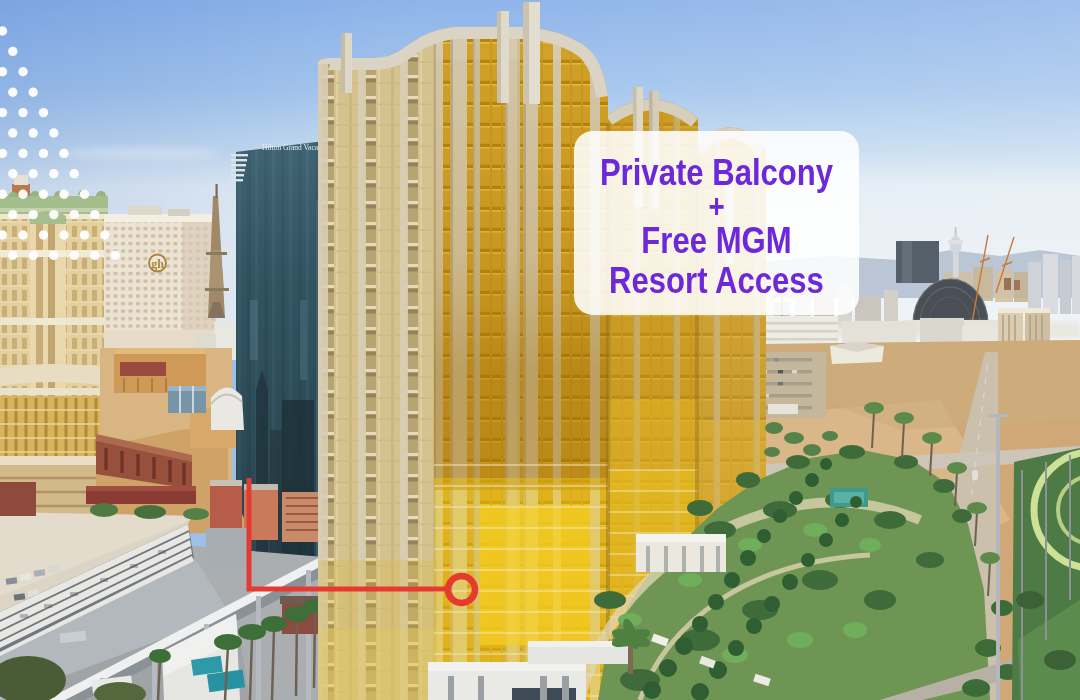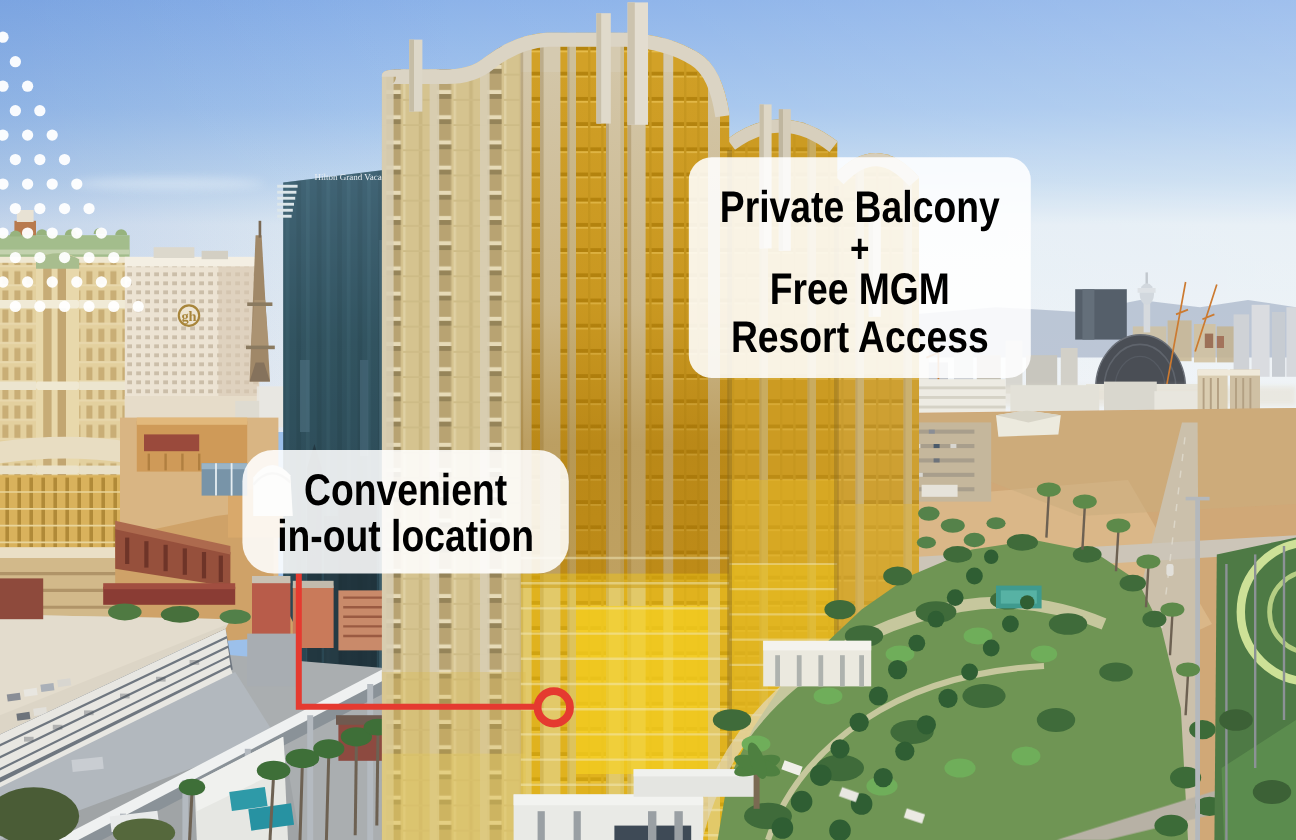--- a/index.html
+++ b/index.html
@@ -1,18 +1,18 @@
 <!DOCTYPE html>
 <html><head>
 <meta charset="utf-8">
 <style>
   html,body{margin:0;padding:0;}
   #stage{position:relative;width:1080px;height:700px;overflow:hidden;font-family:"Liberation Sans",sans-serif;background:#9cc0ea;}
   #scene{position:absolute;left:0;top:0;}
-  .promo{position:absolute;background:rgba(255,255,255,0.88);color:#000000;font-weight:bold;text-align:center;font-family:"Liberation Sans",sans-serif;}
+  .promo{position:absolute;background:rgba(255,255,255,0.88);color:#6d28d9;font-weight:bold;text-align:center;font-family:"Liberation Sans",sans-serif;}
   .ln{transform:scaleX(0.84);transform-origin:50% 50%;}
 </style>
 </head>
 <body>
 <div id="stage">
 <svg id="scene" width="1080" height="700" viewBox="0 0 1080 700">
 <defs>
   <linearGradient id="skyg" x1="0" y1="0" x2="0" y2="1">
     <stop offset="0" stop-color="#85aee8"></stop>
     <stop offset="0.25" stop-color="#9fc2ec"></stop>
@@ -830,17 +830,13 @@
 </g>
 </svg>
 
 <div class="promo" style="left:574px;top:131px;width:285px;height:184px;border-radius:19px;font-size:37px;line-height:34px;padding-top:25px;box-sizing:border-box;">
       <div class="ln">Private Balcony</div>
       <div class="ln" style="font-size:33px;">+</div>
       <div class="ln">Free MGM</div>
       <div class="ln" style="line-height:46px;">Resort Access</div>
     </div>
 
-<div class="promo" style="left:202px;top:375px;width:272px;height:103px;border-radius:26px;font-size:37px;line-height:38px;padding-top:15px;box-sizing:border-box;">
-      <div class="ln">Convenient</div>
-      <div class="ln">in-out location</div>
-    </div>
 </div>
 
 </body></html>

